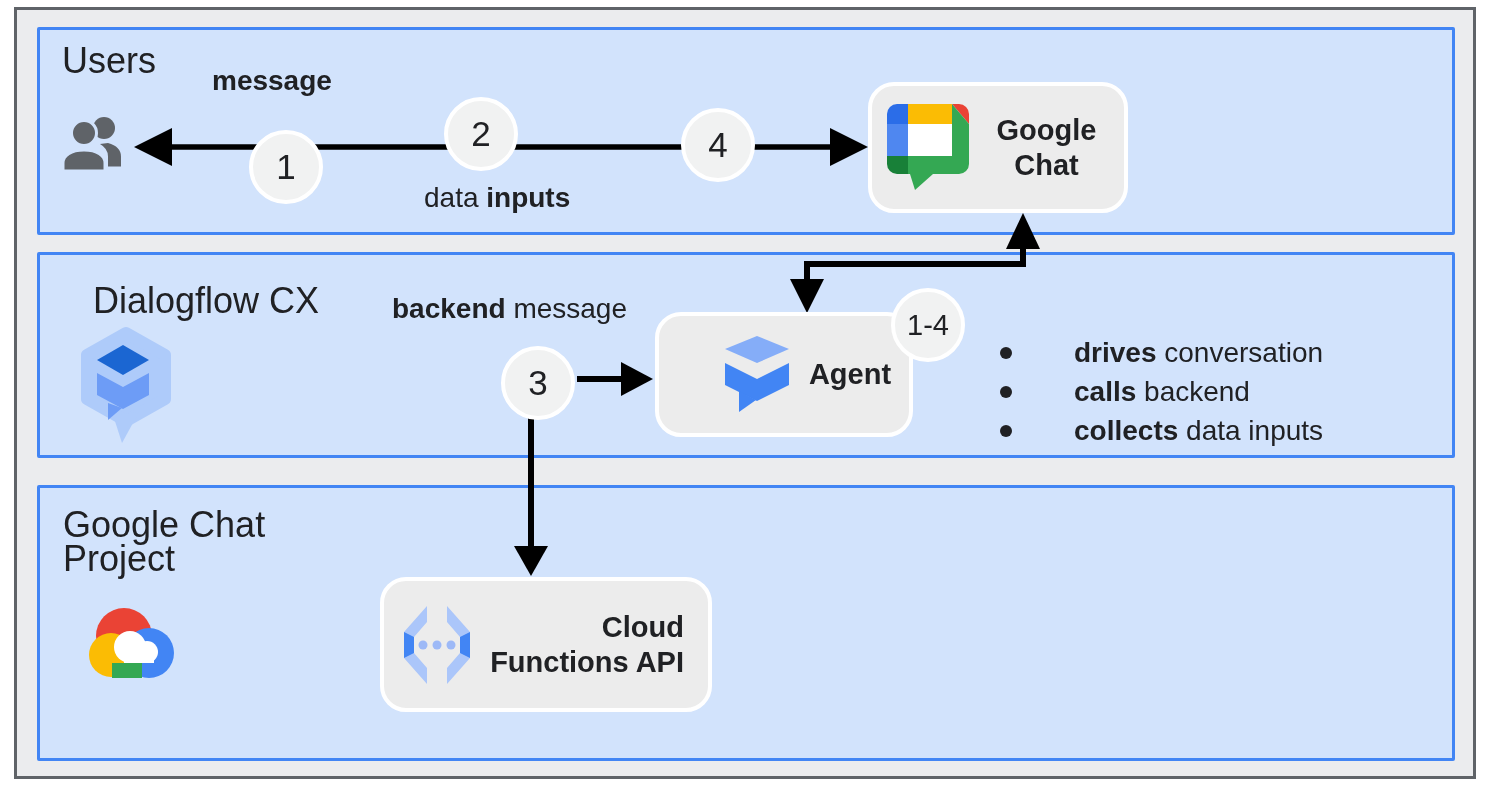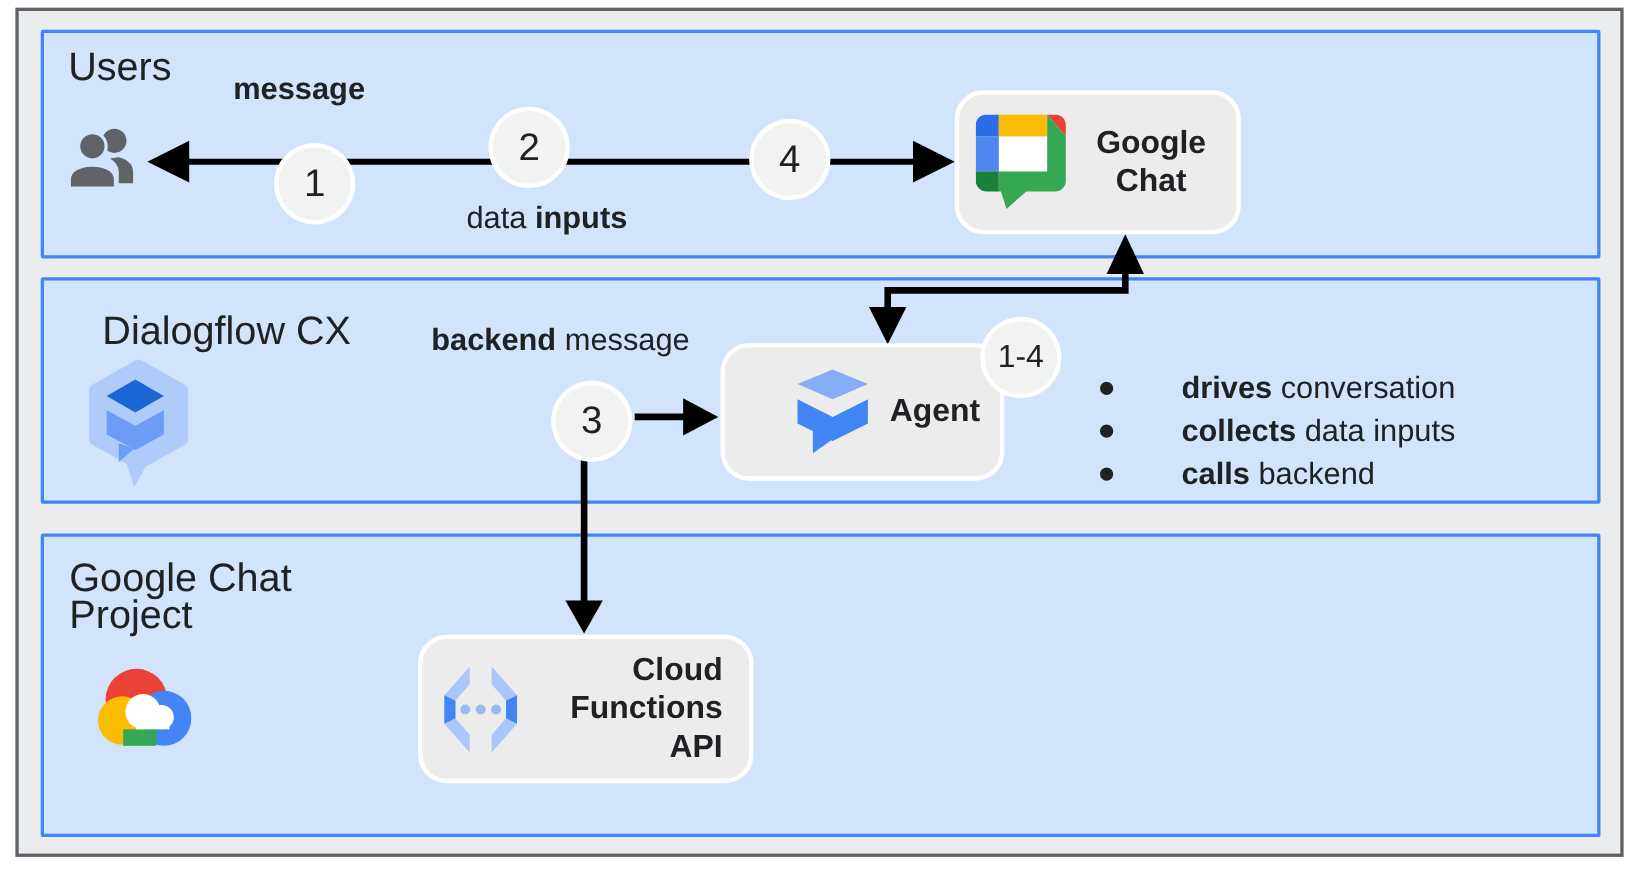--- a/index.html
+++ b/index.html
@@ -37,21 +37,21 @@
   #step-2{left:444px;top:97px;}
   #step-4{left:681px;top:108px;}
   #step-3{left:501px;top:346px;}
   #badge-1-4{left:891px;top:288px;font-size:29px;text-align:center;}
   .node{
     position:absolute;background:#ececec;border:4px solid #ffffff;border-radius:26px;
     box-sizing:border-box;display:flex;align-items:center;
   }
   #node-chat{left:868px;top:82px;width:260px;height:131px;}
   #node-agent{left:655px;top:312px;width:258px;height:125px;padding-left:41px;}
-  #node-cf{left:380px;top:577px;width:305px;height:135px;}
+  #node-cf{left:380px;top:577px;width:332px;height:135px;}
   .node-icon{flex:0 0 auto;}
   #node-chat .node-icon{margin-left:15px;}
   #node-agent .node-icon{margin-left:23px;}
   #node-cf .node-icon{margin-left:13px;}
   .node-label{flex:1;text-align:center;font-weight:700;font-size:29px;line-height:35px;}
   #node-cf .node-label{text-align:right;padding-right:24px;}
   .edge-label{position:absolute;font-size:28px;line-height:33px;white-space:nowrap;font-weight:400;}
   .edge-label b{font-weight:700;}
   #edge-message{left:212px;top:64px;}
   #edge-confirmation{left:540px;top:44px;}
@@ -161,25 +161,25 @@
   </div>
   <div class="step" id="badge-1-4">1-4</div>
 
   <div class="bullets">
     <div class="bullet-row">
       <span class="bullet-dot"></span>
       <span><b>drives</b><span> conversation</span></span>
     </div>
     <div class="bullet-row">
       <span class="bullet-dot"></span>
-      <span><b>collects</b><span> data inputs</span></span>
+      <span><b>calls</b><span> backend</span></span>
     </div>
     <div class="bullet-row">
       <span class="bullet-dot"></span>
-      <span><b>calls</b><span> backend</span></span>
+      <span><b>collects</b><span> data inputs</span></span>
     </div>
   </div>
 
   <div class="node" id="node-cf">
     <svg class="node-icon" width="80" height="80" viewBox="0 0 80 80">
       <path d="M30,1 L7,27 V53 L30,79 L30,63 L17,48 V32 L30,17 Z" fill="#abc6fa"></path>
       <polygon points="7,27 17,32 17,48 7,53" fill="#4285f4"></polygon>
       <path d="M50,1 L73,27 V53 L50,79 L50,63 L63,48 V32 L50,17 Z" fill="#abc6fa"></path>
       <polygon points="73,27 63,32 63,48 73,53" fill="#4285f4"></polygon>
       <g fill="#9db9f7">

